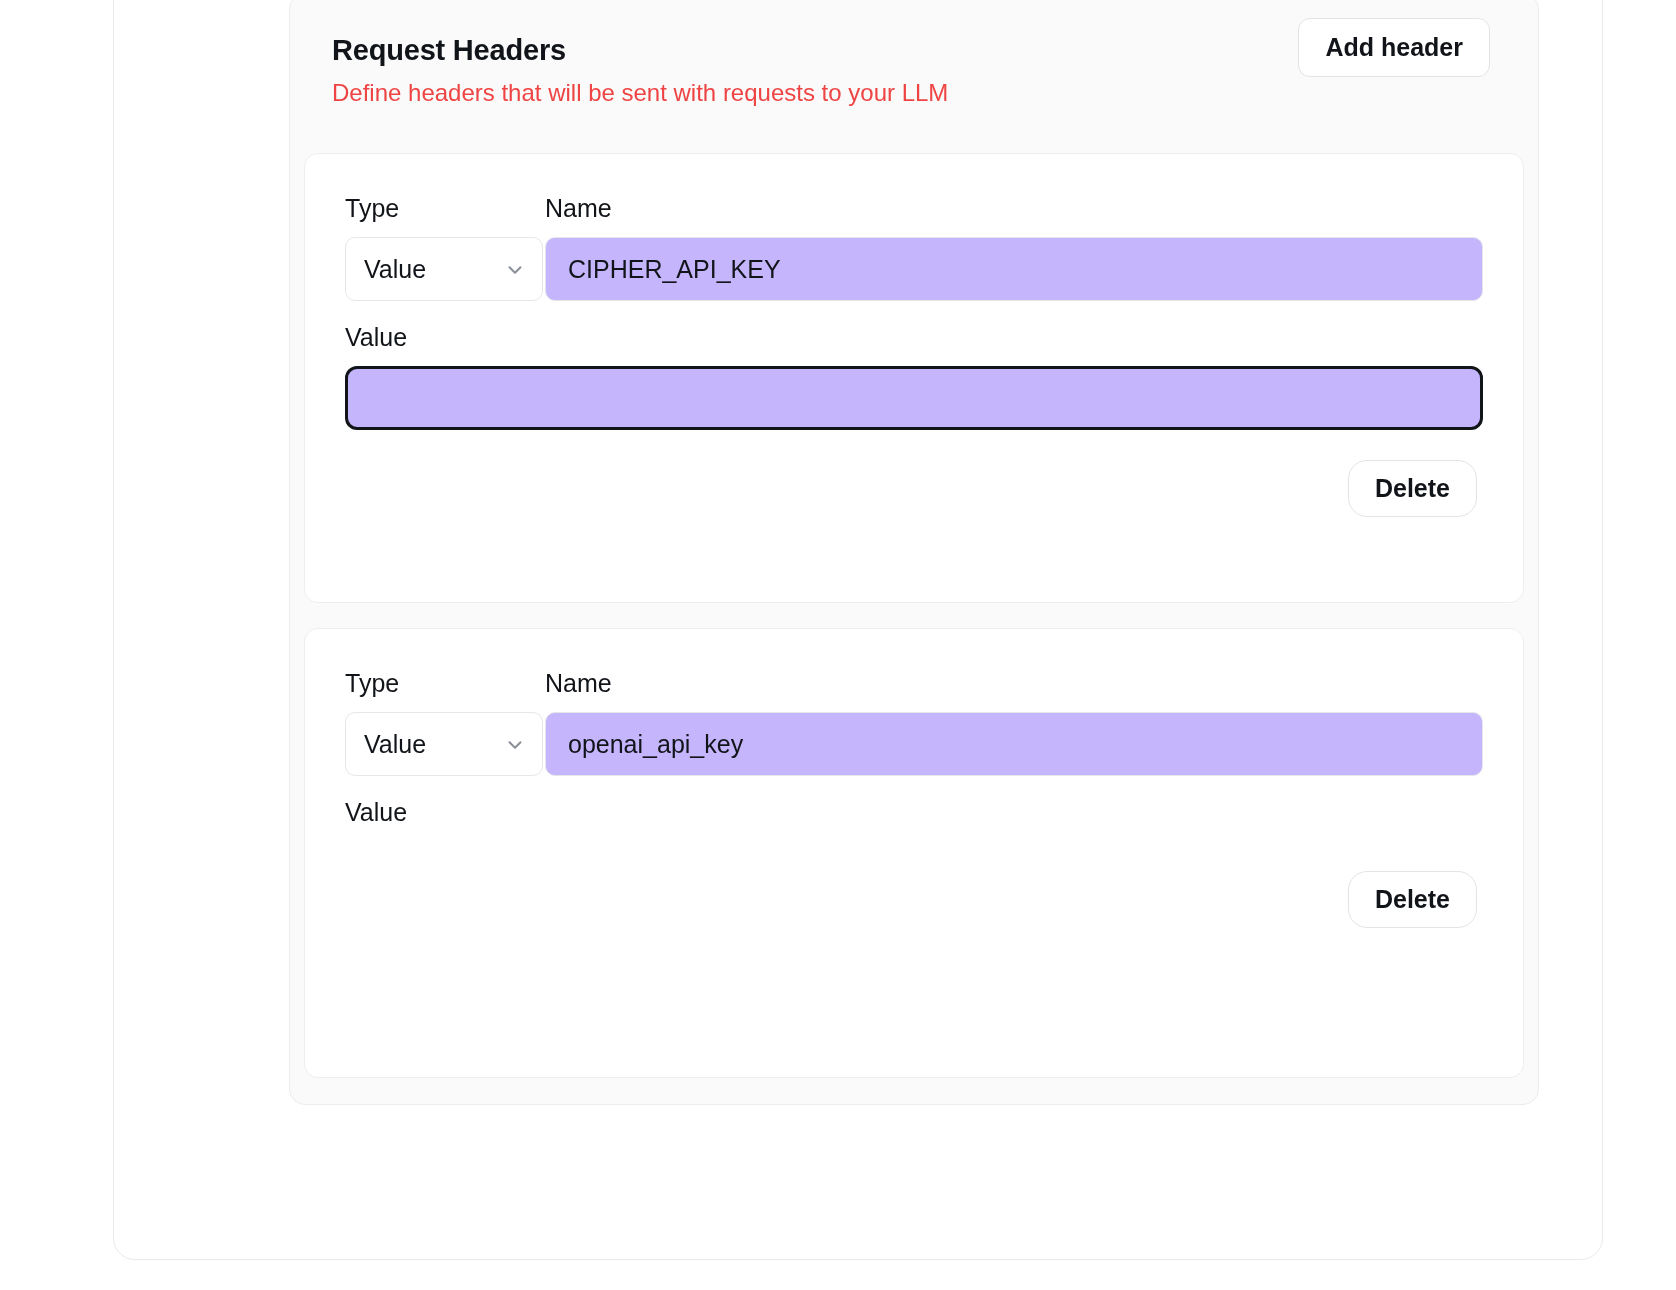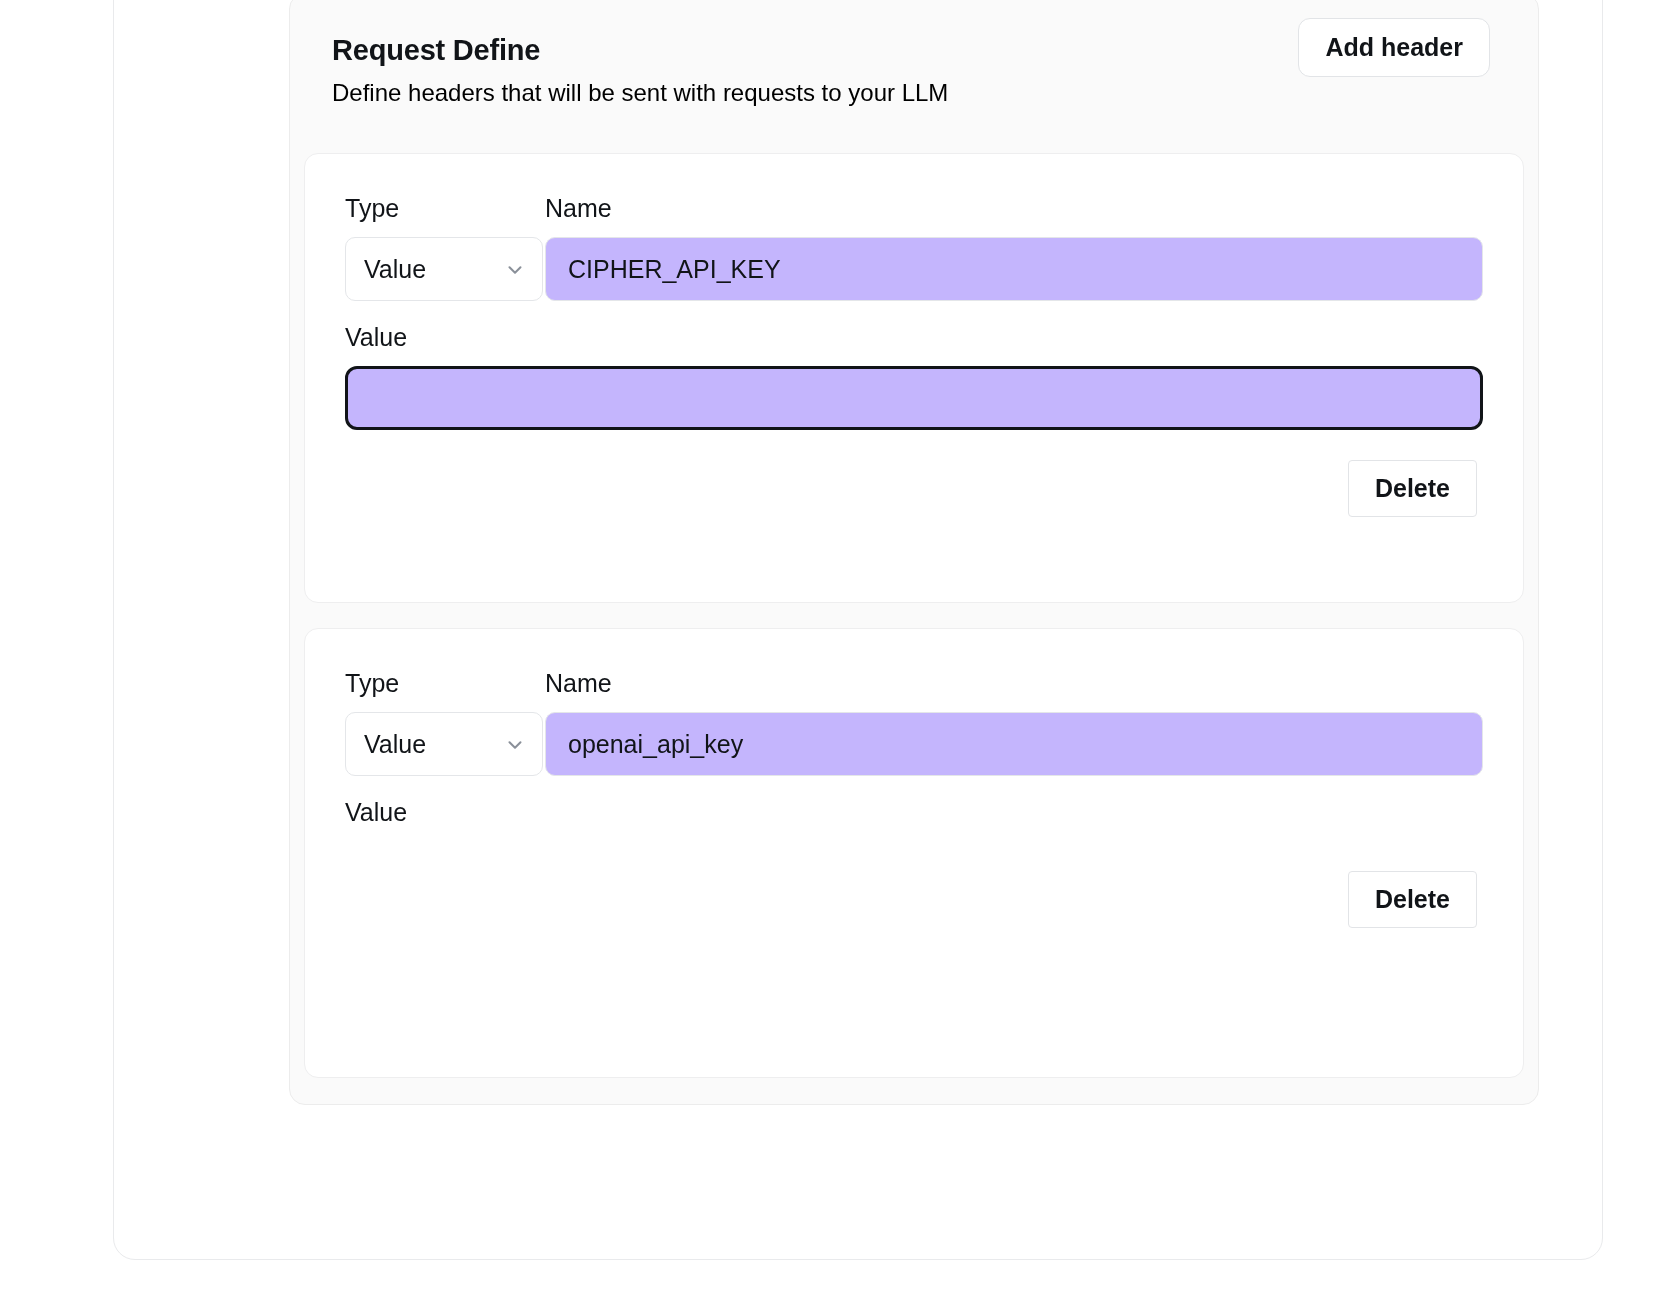--- a/index.html
+++ b/index.html
@@ -46,21 +46,21 @@
   }
   .panel-title {
     font-size: 29px;
     font-weight: bold;
     color: #111418;
     letter-spacing: -0.2px;
   }
   .panel-sub {
     margin-top: 12px;
     font-size: 24px;
-    color: #000000;
+    color: #ef4444;
   }
   .add-header-btn {
     position: absolute;
     right: 48px;
     top: 24px;
     padding: 16px 26px;
     background: #ffffff;
     border: 1px solid #e2e4e7;
     border-radius: 12px;
     font-size: 25px;
@@ -150,38 +150,38 @@
 
   .row-actions {
     display: flex;
     justify-content: flex-end;
     padding: 30px 46px 0 0;
   }
   .delete-btn {
     padding: 15px 26px;
     background: #ffffff;
     border: 1px solid #e2e4e7;
-    border-radius: 4px;
+    border-radius: 19px;
     font-size: 25px;
     font-weight: bold;
     color: #111418;
     cursor: pointer;
     font-family: "Liberation Sans", sans-serif;
     line-height: 1;
   }
 </style>
 </head>
 <body>
 
 <div class="page-card">
 
   <div class="headers-panel">
 
     <div class="panel-head">
-      <div class="panel-title">Request Define</div>
+      <div class="panel-title">Request Headers</div>
       <div class="panel-sub">Define headers that will be sent with requests to your LLM</div>
       <button class="add-header-btn">Add header</button>
     </div>
 
     <div class="header-card c1">
       <div class="row-top">
         <div class="type-group">
           <div class="field-label">Type</div>
           <div class="select-box">
             <span>Value</span>

